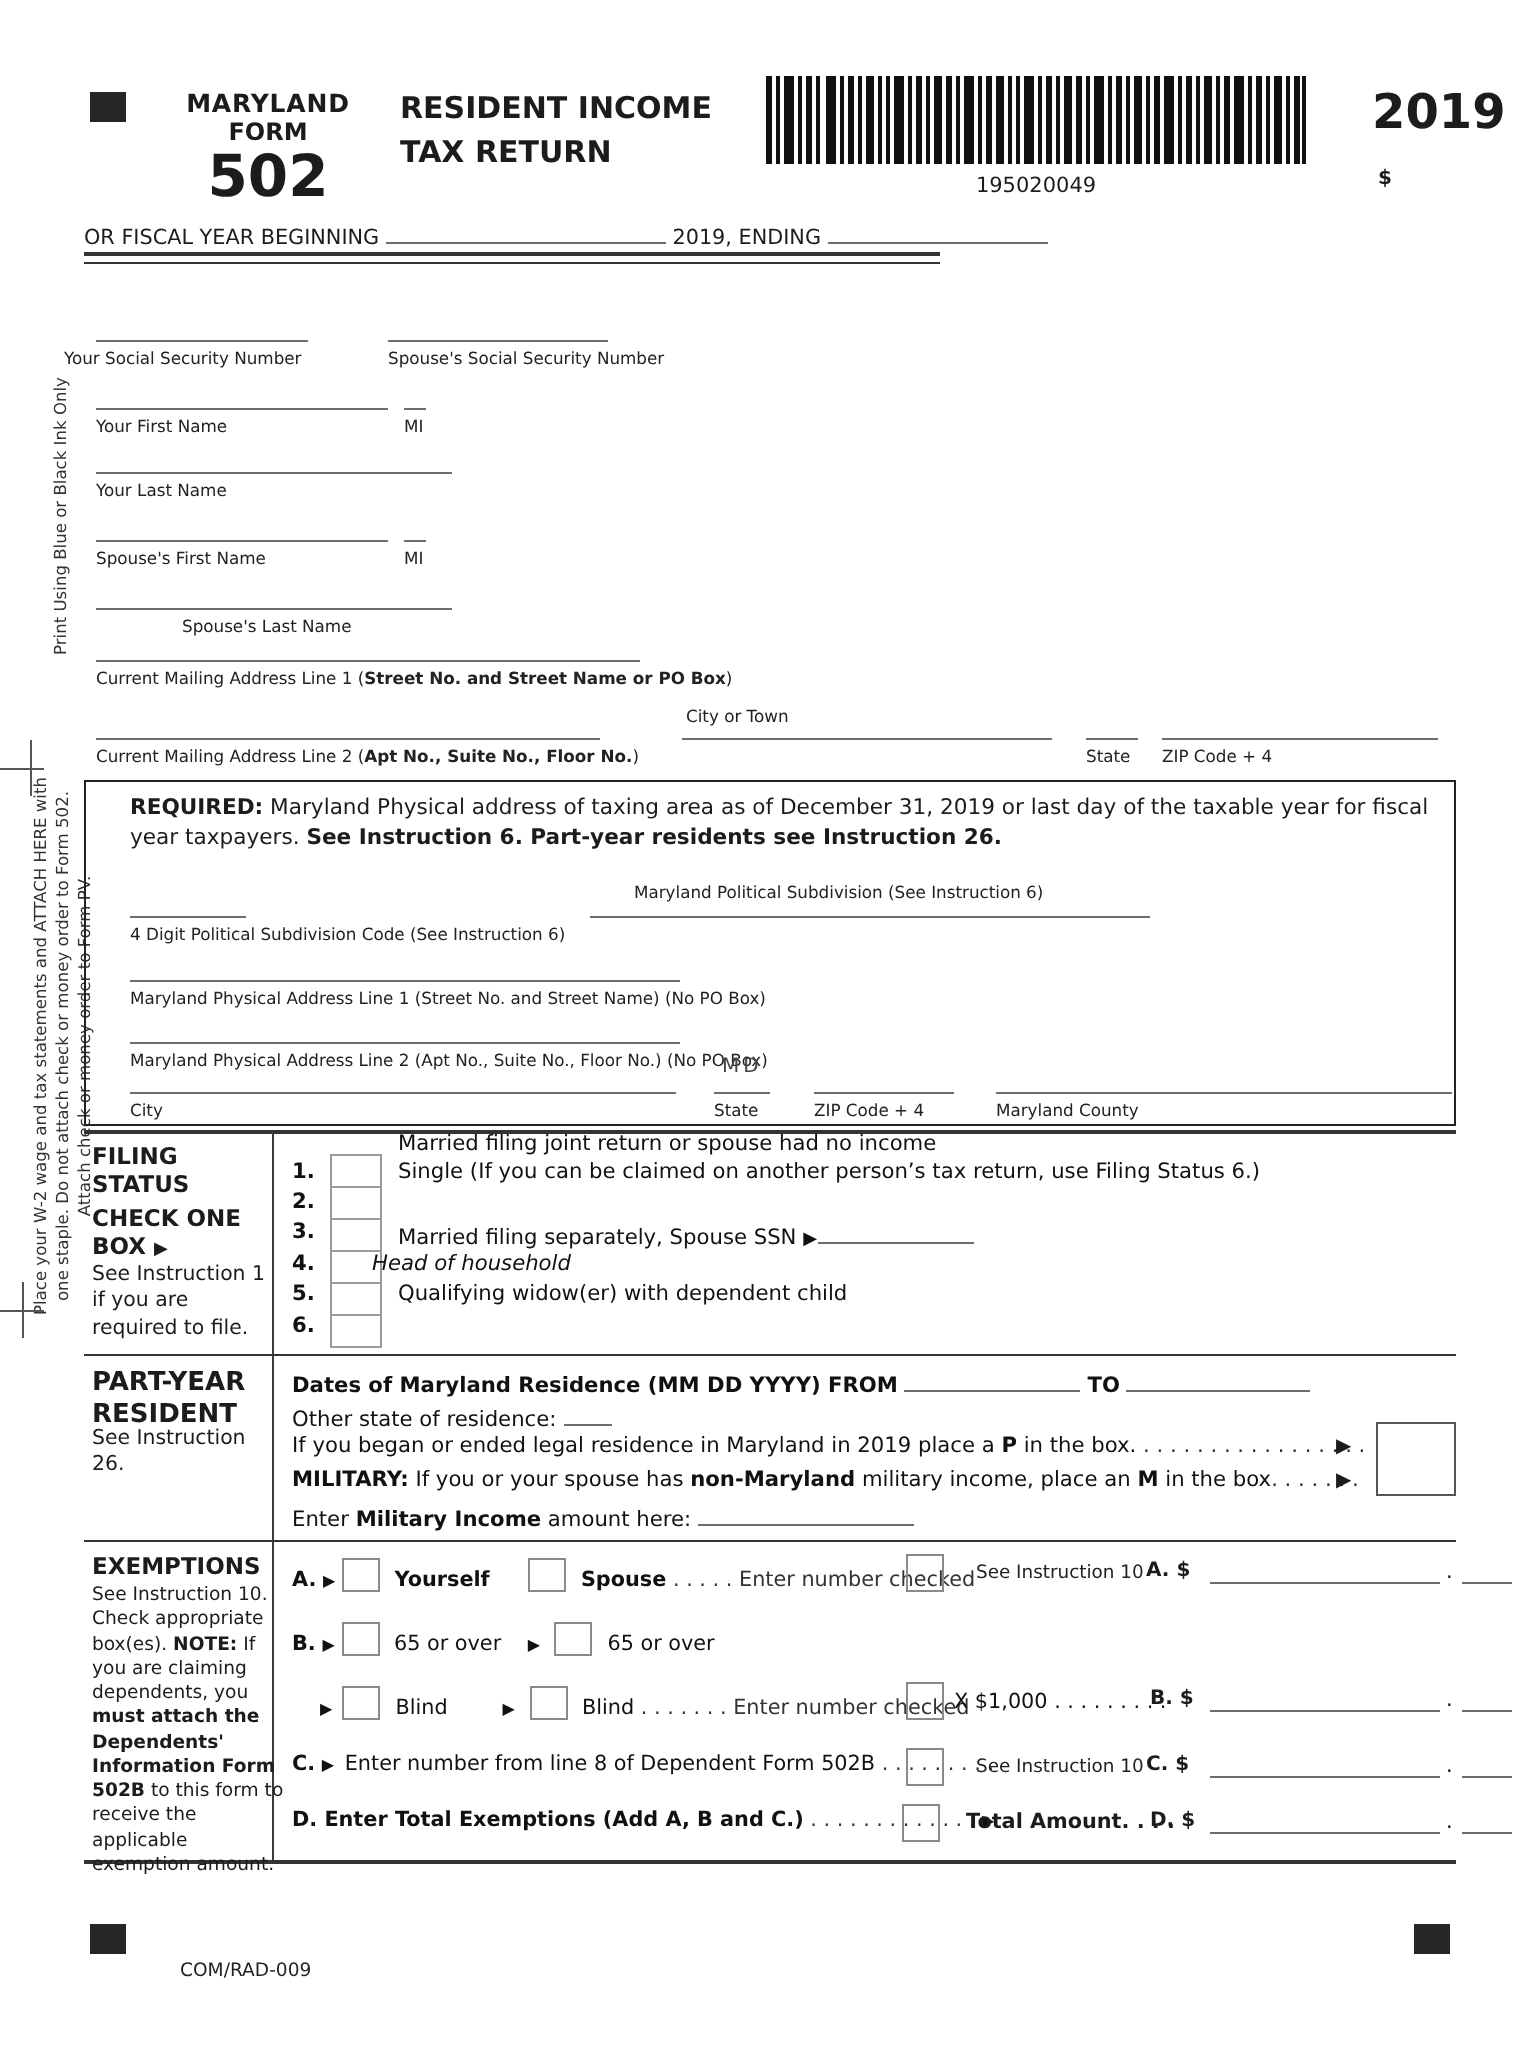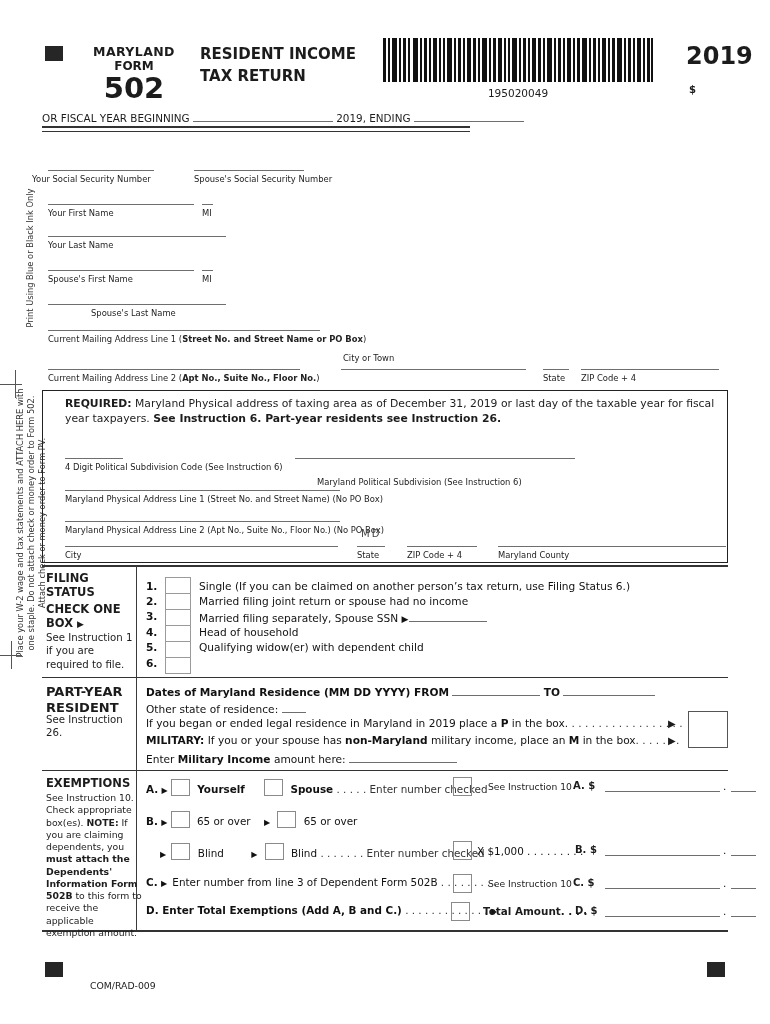--- a/index.html
+++ b/index.html
@@ -159,21 +159,21 @@
   <div class="a s" style="left:581px;top:373px;">ZIP Code + 4</div>
 
   <div class="a" style="left:42px;top:390px;width:684px;height:171px;border:1.5px solid #222;"></div>
   <div class="a" style="left:65px;top:396px;width:650px;font-size:10.8px;line-height:1.4;white-space:normal;">
     <span class="b">REQUIRED:</span><span> Maryland Physical address of taxing area as of December 31, 2019 or last day of the taxable year for fiscal year taxpayers. </span><span class="b">See Instruction 6. Part-year residents see Instruction 26.</span>
   </div>
 
   <div class="ln" style="left:65px;top:458px;width:58px;"></div>
   <div class="a s" style="left:65px;top:462px;">4 Digit Political Subdivision Code (See Instruction 6)</div>
   <div class="ln" style="left:295px;top:458px;width:280px;"></div>
-  <div class="a s" style="left:295px;top:477px;padding-left:22px;">Maryland Political Subdivision (See Instruction 6)</div>
+  <div class="a s" style="left:295px;top:441px;padding-left:22px;">Maryland Political Subdivision (See Instruction 6)</div>
 
   <div class="ln" style="left:65px;top:490px;width:275px;"></div>
   <div class="a s" style="left:65px;top:494px;">Maryland Physical Address Line 1 (Street No. and Street Name) (No PO Box)</div>
 
   <div class="ln" style="left:65px;top:521px;width:275px;"></div>
   <div class="a s" style="left:65px;top:525px;">Maryland Physical Address Line 2 (Apt No., Suite No., Floor No.) (No PO Box)</div>
 
   <div class="a" style="left:361px;top:528px;font-size:10px;letter-spacing:2px;color:#444;">MD</div>
   <div class="ln" style="left:65px;top:546px;width:273px;"></div>
   <div class="ln" style="left:357px;top:546px;width:28px;"></div>
@@ -205,28 +205,28 @@
     <div class="ck"></div>
     <div class="ck"></div>
     <div class="ck"></div>
     <div class="ck"></div>
     <div class="ck"></div>
   </div>
 
   <div class="a t b" style="left:146px;top:580px;">1.</div>
   <div class="a t" style="left:199px;top:580px;">Single (If you can be claimed on another person’s tax return, use Filing Status 6.)</div>
   <div class="a t b" style="left:146px;top:595px;">2.</div>
-  <div class="a t" style="left:199px;top:595px;text-align:center;">Married filing joint return or spouse had no income</div>
+  <div class="a t" style="left:199px;top:566px;text-align:center;">Married filing joint return or spouse had no income</div>
   <div class="a t b" style="left:146px;top:610px;">3.</div>
   <div class="a t" style="left:199px;top:610px;">
     <span>Married filing separately, Spouse SSN</span>
     <span style="font-size:9px;">▶</span><span class="uln" style="width:78px;"></span>
   </div>
   <div class="a t b" style="left:146px;top:626px;">4.</div>
-  <div class="a t" style="left:199px;top:626px;">Head of household</div>
+  <div class="a t" style="left:186px;top:626px;font-style:italic;">Head of household</div>
   <div class="a t b" style="left:146px;top:641px;">5.</div>
   <div class="a t" style="left:199px;top:641px;">Qualifying widow(er) with dependent child</div>
   <div class="a t b" style="left:146px;top:657px;">6.</div>
 
   <div class="a b" style="left:46px;top:684px;font-size:13px;line-height:1.25;">
     <div>PART-YEAR</div>
     <div>RESIDENT</div>
   </div>
   <div class="a" style="left:46px;top:713px;width:85px;font-size:10.2px;line-height:1.3;white-space:normal;">See Instruction 26.</div>
 
@@ -297,21 +297,21 @@
   <div class="a" style="left:453px;top:841px;width:17px;height:17px;border:1px solid #8a8a8a;"></div>
   <div class="a t2" style="left:477px;top:845px;">X  $1,000 . . . . . . . . .</div>
   <div class="a amt" style="left:575px;top:844px;">B. $</div>
   <div class="ln" style="left:605px;top:855px;width:115px;"></div>
   <div class="a t2" style="left:723px;top:844px;">.</div>
   <div class="ln" style="left:731px;top:855px;width:25px;"></div>
 
   <div class="a t2" style="left:146px;top:876px;">
     <span class="b">C.</span>
     <span style="font-size:8px;">▶</span>
-    <span style="margin-left:2px;">Enter number from line 3 of Dependent Form 502B</span>
+    <span style="margin-left:2px;">Enter number from line 8 of Dependent Form 502B</span>
     <span class="dots"> . . . . . . . . .</span>
   </div>
   <div class="a" style="left:453px;top:874px;width:17px;height:17px;border:1px solid #8a8a8a;"></div>
   <div class="a seelbl" style="left:488px;top:878px;">See Instruction 10</div>
   <div class="a amt" style="left:573px;top:877px;">C. $</div>
   <div class="ln" style="left:605px;top:888px;width:115px;"></div>
   <div class="a t2" style="left:723px;top:877px;">.</div>
   <div class="ln" style="left:731px;top:888px;width:25px;"></div>
 
   <div class="a t2" style="left:146px;top:904px;">

